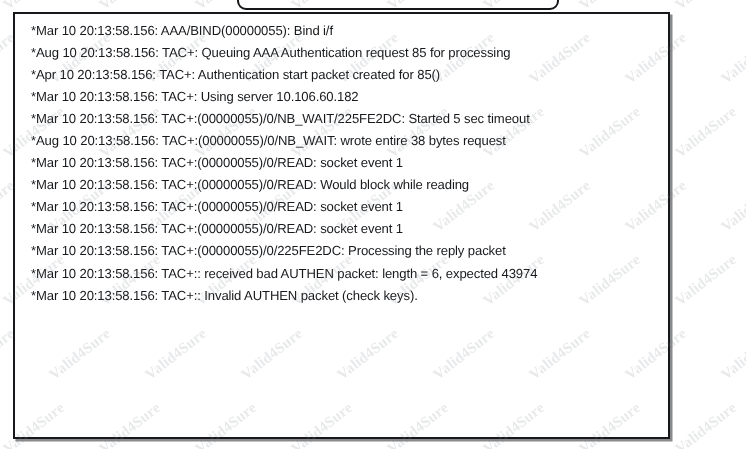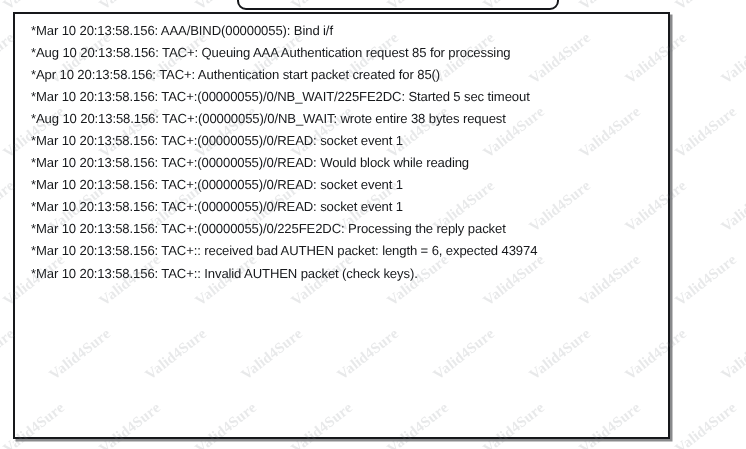--- a/index.html
+++ b/index.html
@@ -89,20 +89,21 @@
 </head>
 <body>
 
 <div id="top-clipped-panel"></div>
 
 <div id="log-console">
   <div id="log-lines">
       <div class="log-line">*Mar 10 20:13:58.156: AAA/BIND(00000055): Bind i/f</div>
       <div class="log-line">*Aug 10 20:13:58.156: TAC+: Queuing AAA Authentication request 85 for processing</div>
       <div class="log-line">*Apr 10 20:13:58.156: TAC+: Authentication start packet created for 85()</div>
+      <div class="log-line">*Mar 10 20:13:58.156: TAC+: Using server 10.106.60.182</div>
       <div class="log-line">*Mar 10 20:13:58.156: TAC+:(00000055)/0/NB_WAIT/225FE2DC: Started 5 sec timeout</div>
       <div class="log-line">*Aug 10 20:13:58.156: TAC+:(00000055)/0/NB_WAIT: wrote entire 38 bytes request</div>
       <div class="log-line">*Mar 10 20:13:58.156: TAC+:(00000055)/0/READ: socket event 1</div>
       <div class="log-line">*Mar 10 20:13:58.156: TAC+:(00000055)/0/READ: Would block while reading</div>
       <div class="log-line">*Mar 10 20:13:58.156: TAC+:(00000055)/0/READ: socket event 1</div>
       <div class="log-line">*Mar 10 20:13:58.156: TAC+:(00000055)/0/READ: socket event 1</div>
       <div class="log-line">*Mar 10 20:13:58.156: TAC+:(00000055)/0/225FE2DC: Processing the reply packet</div>
       <div class="log-line">*Mar 10 20:13:58.156: TAC+:: received bad AUTHEN packet: length = 6, expected 43974</div>
       <div class="log-line">*Mar 10 20:13:58.156: TAC+:: Invalid AUTHEN packet (check keys).</div>
     </div>

